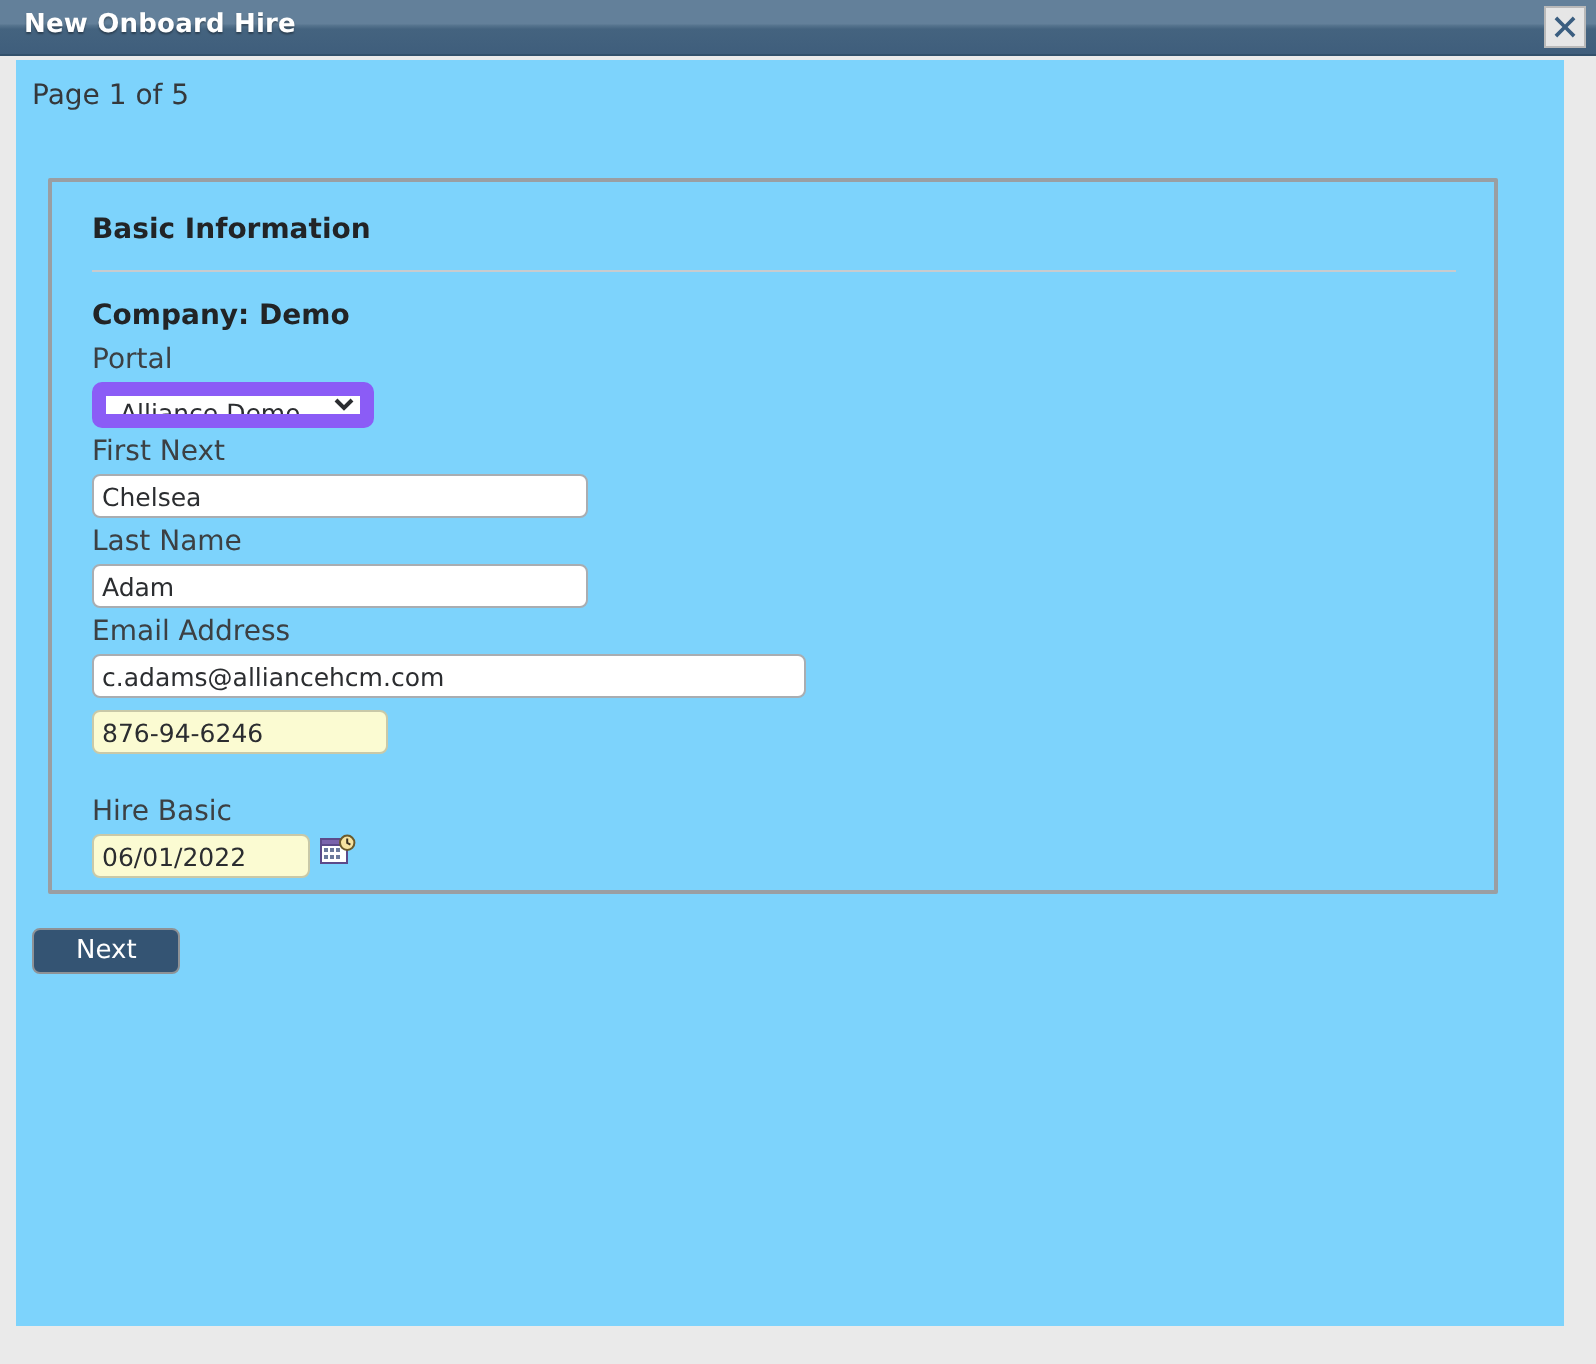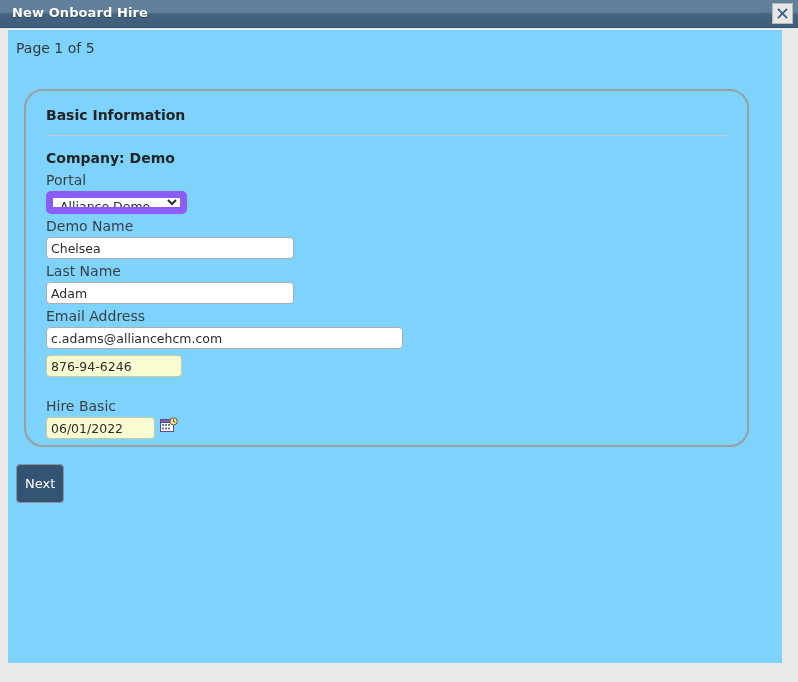--- a/index.html
+++ b/index.html
@@ -76,21 +76,21 @@
   }
 
   
   #basic-info-fieldset {
     position: absolute;
     left: 16px;
     top: 59px;
     width: 725px;
     height: 358px;
     border: 2px solid #9a9ea2;
-    border-radius: 19px;
+    border-radius: 1px;
     box-sizing: border-box;
     background: transparent;
   }
   #section-heading {
     position: absolute;
     left: 20px;
     top: 16px;
     font-size: 14px;
     font-weight: bold;
     color: #222426;
@@ -159,42 +159,42 @@
   #group-portal      { top: 81px; }
   #group-first-name  { top: 127px; }
   #group-last-name   { top: 172px; }
   #group-email       { top: 217px; }
   #group-ssn         { top: 262px; }
   #group-hire-date   { top: 307px; }
 
   #input-first-name { width: 248px; }
   #input-last-name  { width: 248px; }
   #input-email      { width: 357px; }
-  #input-ssn        { width: 136px; }
+  #input-ssn        { width: 148px; }
   #input-hire-date  { width: 109px; }
 
   #hire-date-row { display: flex; align-items: flex-start; }
   #calendar-picker-icon {
     margin-left: 5px;
     margin-top: 2px;
     width: 18px;
     height: 18px;
     cursor: pointer;
     flex: 0 0 auto;
   }
   #calendar-picker-icon svg { display: block; }
 
   
   #next-button {
     position: absolute;
     left: 8px;
     top: 434px;
     min-width: 46px;
-    height: 39px;
-    padding: 0 8px;
+    height: 23px;
+    padding: 0 21px;
     background: #345473;
     border: 1px solid #8e9296;
     border-radius: 4px;
     color: #ffffff;
     font-family: "DejaVu Sans", "Liberation Sans", sans-serif;
     font-size: 13px;
     line-height: 21px;
     text-align: center;
     box-sizing: border-box;
     cursor: pointer;
@@ -224,21 +224,21 @@
     <div id="company-label">Company: Demo</div>
 
     <div class="field-group" id="group-portal">
       <label class="field-label">Portal</label>
       <select class="portal-select" id="portal-select">
         <option>Alliance Demo</option>
       </select>
     </div>
 
     <div class="field-group" id="group-first-name">
-      <label class="field-label">Demo Name</label>
+      <label class="field-label">First Next</label>
       <input class="text-input" id="input-first-name" type="text" value="Chelsea" style="">
     </div>
 
     <div class="field-group" id="group-last-name">
       <label class="field-label">Last Name</label>
       <input class="text-input" id="input-last-name" type="text" value="Adam" style="">
     </div>
 
     <div class="field-group" id="group-email">
       <label class="field-label">Email Address</label>

